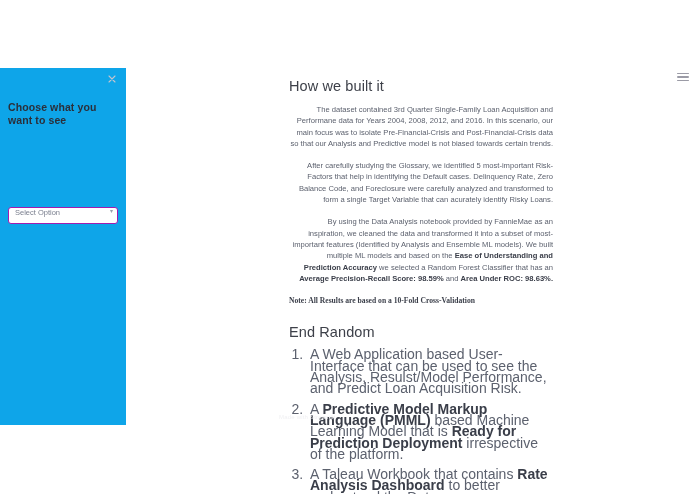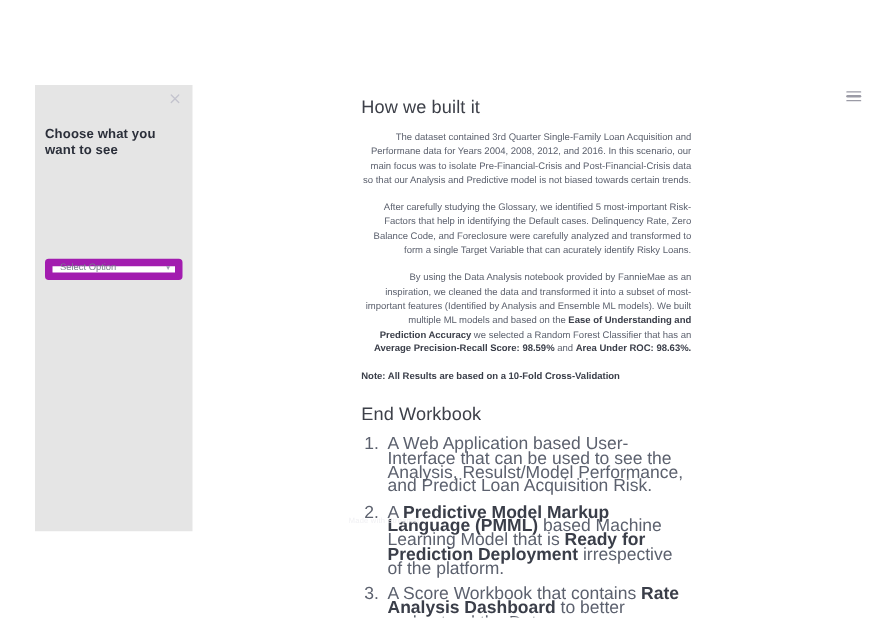--- a/index.html
+++ b/index.html
@@ -14,23 +14,22 @@
     position: relative;
     width: 695px; height: 494px;
     background: #ffffff;
   }
 
   
   .sidebar {
     position: absolute;
     left: 0; top: 68px;
     width: 126px; height: 357px;
-    background: #e5e5e5;
+    background: #0ea5e9;
     padding: 0;
-    margin-left: 28px;
   }
   .sidebar-close {
     position: absolute;
     right: 7px; top: 4px;
     width: 14px; height: 14px;
     color: #c9c9d2;
     font-size: 12px;
     line-height: 14px;
     text-align: center;
     cursor: pointer;
@@ -45,24 +44,24 @@
     font-weight: bold;
     line-height: 13px;
     color: #2b2f3a;
     letter-spacing: 0.1px;
   }
   .select-wrap {
     position: absolute;
     left: 8px; top: 139px;
     width: 110px; height: 17px;
     background: #ffffff;
-    border: 6px solid #a21caf;
+    border: 1px solid #a21caf;
     border-radius: 3px;
     display: flex;
-    align-items: flex-end;
+    align-items: flex-start;
     cursor: pointer;
   }
   .select-value {
     flex: 1;
     padding-left: 6px;
     font-size: 7.5px;
     color: #7a7f8e;
     white-space: nowrap;
     overflow: hidden;
   }
@@ -118,20 +117,21 @@
     color: #5c616e;
     text-align: right;
   }
   p.para b { color: #3a3e49; font-weight: bold; }
   p.note {
     margin: 4px 0 0 0;
     font-size: 7.6px;
     line-height: 11.3px;
     font-weight: bold;
     color: #3a3e49;
+    font-family: Liberation Serif, serif;
   }
   ol.results {
     margin: 0;
     padding-left: 18px;
     list-style: decimal;
   }
   ol.results li {
     font-size: 14px;
     line-height: 11.3px;
     color: #5c616e;
@@ -182,25 +182,25 @@
     <h1 class="section-title">How we built it</h1>
 
     <div>
         <p class="para"><span>The dataset contained 3rd Quarter Single-Family Loan Acquisition and Performane data for Years 2004, 2008, 2012, and 2016. In this scenario, our main focus was to isolate Pre-Financial-Crisis and Post-Financial-Crisis data so that our Analysis and Predictive model is not biased towards certain trends.</span></p>
         <p class="para"><span>After carefully studying the Glossary, we identified 5 most-important Risk-Factors that help in identifying the Default cases. Delinquency Rate, Zero Balance Code, and Foreclosure were carefully analyzed and transformed to form a single Target Variable that can acurately identify Risky Loans.</span></p>
         <p class="para"><span>By using the Data Analysis notebook provided by FannieMae as an inspiration, we cleaned the data and transformed it into a subset of most-important features (Identified by Analysis and Ensemble ML models). We built multiple ML models and based on the </span><b>Ease of Understanding and Prediction Accuracy</b><span> we selected a Random Forest Classifier that has an </span><b>Average Precision-Recall Score: 98.59%</b><span> and </span><b>Area Under ROC: 98.63%.</b></p>
       </div>
 
     <p class="note">Note: All Results are based on a 10-Fold Cross-Validation</p>
 
-    <h1 class="section-title second">End Workbook</h1>
+    <h1 class="section-title second">End Random</h1>
 
     <ol class="results">
         <li><span>A Web Application based User-Interface that can be used to see the Analysis, Resulst/Model Performance, and Predict Loan Acquisition Risk.</span></li>
         <li><span>A </span><b>Predictive Model Markup Language (PMML)</b><span> based Machine Learning Model that is </span><b>Ready for Prediction Deployment</b><span> irrespective of the platform.</span></li>
-        <li><span>A Score Workbook that contains </span><b>Rate Analysis Dashboard</b><span> to better understand the Data.</span></li>
+        <li><span>A Taleau Workbook that contains </span><b>Rate Analysis Dashboard</b><span> to better understand the Data.</span></li>
       </ol>
 
   </div>
 
   <div class="footer">Made with Streamlit</div>
 
 </div>
 
 </body></html>

